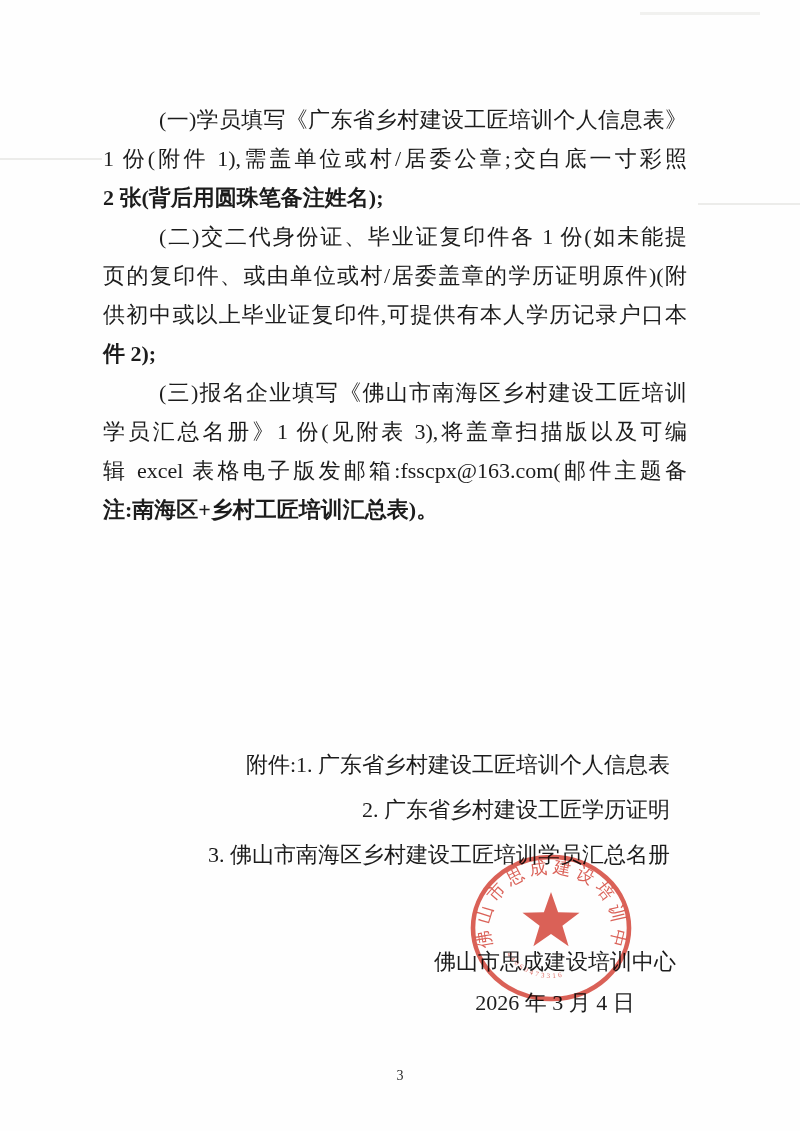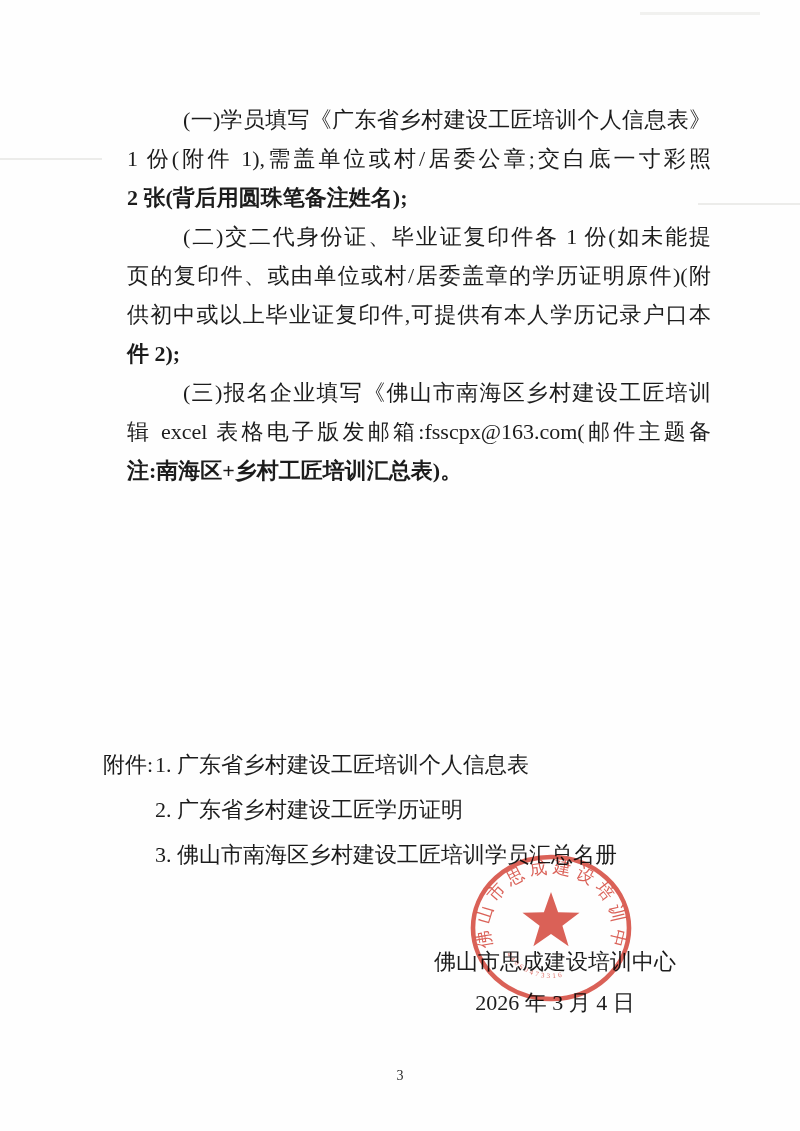--- a/index.html
+++ b/index.html
@@ -13,39 +13,39 @@
     color: #1c1c1c;
     overflow: hidden;
   }
   .body-text {
     position: absolute;
     left: 103px;
     top: 100px;
     width: 584px;
     font-size: 22px;
     line-height: 39px;
-    margin-left: 24px;
   }
   .line {
     text-align: justify;
     text-align-last: justify;
   }
   .line.last { text-align-last: left; font-weight: bold; }
   .line.indent { text-indent: 56px; }
   .p4 { font-weight: bold; }
   .email {
     text-underline-offset: 4px;
   }
   .attachments {
     position: absolute;
-    left: 103px;
+    left: 86px;
     top: 742px;
     width: 584px;
     font-size: 22px;
     line-height: 45px;
+    text-align: right;
   }
   .att-label {
     display: inline-block;
     width: 52px;
   }
   .att-item-cont { padding-left: 52px; }
   .signature-block {
     position: absolute;
     left: 400px;
     top: 941px;
@@ -100,20 +100,21 @@
       <div class="line last">2 张(背后用圆珠笔备注姓名);</div>
     </div>
     <div>
       <div class="line indent">(二)交二代身份证、毕业证复印件各 1 份(如未能提</div>
       <div class="line">页的复印件、或由单位或村/居委盖章的学历证明原件)(附</div>
       <div class="line">供初中或以上毕业证复印件,可提供有本人学历记录户口本</div>
       <div class="line last">件 2);</div>
     </div>
     <div>
       <div class="line indent">(三)报名企业填写《佛山市南海区乡村建设工匠培训</div>
+      <div class="line">学员汇总名册》1 份(见附表 3),将盖章扫描版以及可编</div>
       <div class="line"><span>辑 excel 表格电子版发邮箱:</span><span class="email">fsscpx@163.com</span><span>(邮件主题备</span></div>
       <div class="line last">注:南海区+乡村工匠培训汇总表)。</div>
     </div>
   </div>
 
   <div class="attachments">
     <div>
       <span class="att-label">附件:</span><span>1. 广东省乡村建设工匠培训个人信息表</span>
     </div>
     <div class="att-item-cont">2. 广东省乡村建设工匠学历证明</div>

